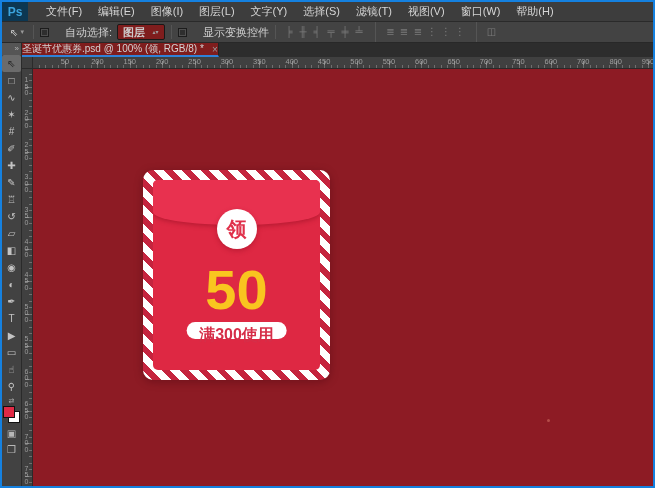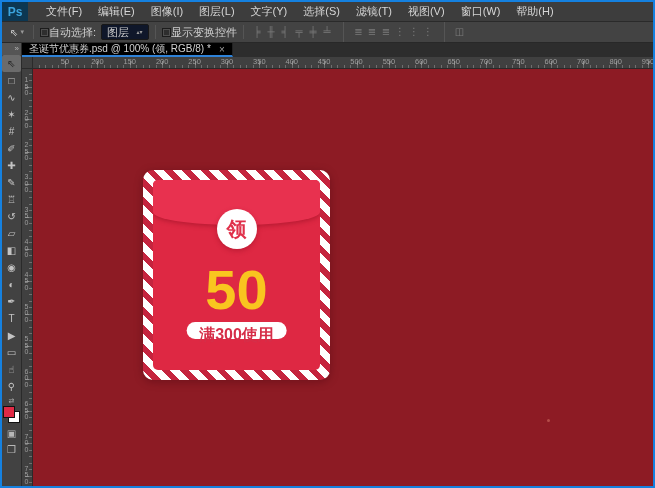--- a/index.html
+++ b/index.html
@@ -15,43 +15,43 @@
   
   .menubar{height:20px;background:#3d3d3d;border-bottom:1px solid #2a2a2a;display:flex;align-items:center;flex:none;}
   .ps-logo{width:26px;height:19px;background:#0c3752;color:#3ba3dc;font-weight:bold;font-size:12px;display:flex;align-items:center;justify-content:center;flex:none;}
   .menus{display:flex;align-items:center;padding-left:10px;}
   .menu-item{color:#d6d6d6;font-size:11px;padding:0 8px;white-space:nowrap;cursor:default;}
   
   .optionsbar{height:21px;background:#434343;border-bottom:1px solid #282828;display:flex;align-items:center;padding:0 5px;font-size:11px;color:#cfcfcf;flex:none;}
   .tool-preset{display:flex;align-items:center;gap:2px;color:#d8d8d8;font-size:10px;padding:0 3px;}
   .tool-preset .caret{font-size:7px;color:#999;}
   .sep{width:1px;height:14px;background:#555;margin:0 6px;flex:none;}
-  .check{display:flex;align-items:center;gap:0;cursor:default;}
+  .check{display:flex;align-items:center;gap:16px;cursor:default;}
   .check .box{width:9px;height:9px;background:#2e2e2e;border:1px solid #1c1c1c;box-shadow:inset 0 0 0 1px #4f4f4f;flex:none;}
-  .dropdown{background:#0f172a;border:1px solid #181818;border-radius:2px;color:#cccccc;font-size:11px;height:16px;padding:0 5px;display:flex;align-items:center;gap:7px;margin-left:5px;}
+  .dropdown{background:#7f1d1d;border:1px solid #181818;border-radius:2px;color:#cccccc;font-size:11px;height:16px;padding:0 5px;display:flex;align-items:center;gap:7px;margin-left:5px;font-weight:bold;}
   .dropdown .updown{display:block;width:7px;font-size:6px;line-height:4px;color:#9a9a9a;word-break:break-all;text-align:center;}
   .align-icons{display:flex;align-items:center;}
   .aicon{color:#7b7b7b;font-size:10px;width:14px;text-align:center;line-height:20px;}
   .aicon:nth-child(7),.aicon:nth-child(13){margin-left:9px;border-left:1px solid #555;padding-left:8px;width:22px;}
   
   .content{flex:1;display:flex;min-height:0;}
   .tools-wrap{width:20px;background:#424242;border-right:1px solid #2a2a2a;display:flex;flex-direction:column;align-items:center;flex:none;}
   .tools-header{height:12px;width:100%;background:#555;color:#b5b5b5;font-size:8px;line-height:11px;text-align:right;padding-right:2px;flex:none;}
   .tools{display:flex;flex-direction:column;width:100%;}
   .tool{width:100%;height:17px;display:flex;align-items:center;justify-content:center;color:#c3c3c3;font-size:10px;flex:none;}
   .tools .tool:first-child{background:#6b6b6b;color:#1c1c1c;border-radius:2px;}
   .swap-icon{font-size:7px;color:#aaa;line-height:8px;margin-top:2px;}
   .swatches{position:relative;width:17px;height:17px;margin:1px 0 2px 0;flex:none;}
   .fg-swatch{position:absolute;left:0;top:0;width:12px;height:12px;background:#e02a45;border:1px solid #111;z-index:2;}
   .bg-swatch{position:absolute;right:0;bottom:0;width:12px;height:12px;background:#ffffff;border:1px solid #111;z-index:1;}
   .panel-btn{width:100%;height:16px;display:flex;align-items:center;justify-content:center;color:#b8b8b8;font-size:10px;flex:none;}
   
   .main{flex:1;display:flex;flex-direction:column;background:#2f2f2f;min-width:0;}
   .tabbar{height:14px;background:#2d2d2d;display:flex;flex:none;}
-  .tab{background:#000000;color:#d2d2d2;font-size:10px;padding:0 7px;display:flex;align-items:center;gap:8px;height:14px;border-bottom:2px solid #2e82d8;border-right:1px solid #222;white-space:nowrap;}
+  .tab{background:#7f1d1d;color:#d2d2d2;font-size:10px;padding:0 0;display:flex;align-items:center;gap:8px;height:14px;border-bottom:2px solid #2e82d8;border-right:1px solid #222;white-space:nowrap;}
   .tab-title{font-size:10px;}
   .tab-close{color:#9a9a9a;font-size:10px;}
   .ruler-row{height:12px;display:flex;flex:none;}
   .ruler-corner{width:11px;height:12px;background:#3f3f3f;border-right:1px solid #2a2a2a;border-bottom:1px solid #2a2a2a;flex:none;}
   .hruler{flex:1;background:#404040;border-bottom:1px solid #2a2a2a;position:relative;overflow:hidden;
     background-image:
       repeating-linear-gradient(to right,#6f6f6f 0 1px,transparent 1px 6.48px),
       repeating-linear-gradient(to right,#8f8f8f 0 1px,transparent 1px 32.4px);
     background-size:100% 3px,100% 7px;
     background-position:6.08px 100%,32px 100%;

